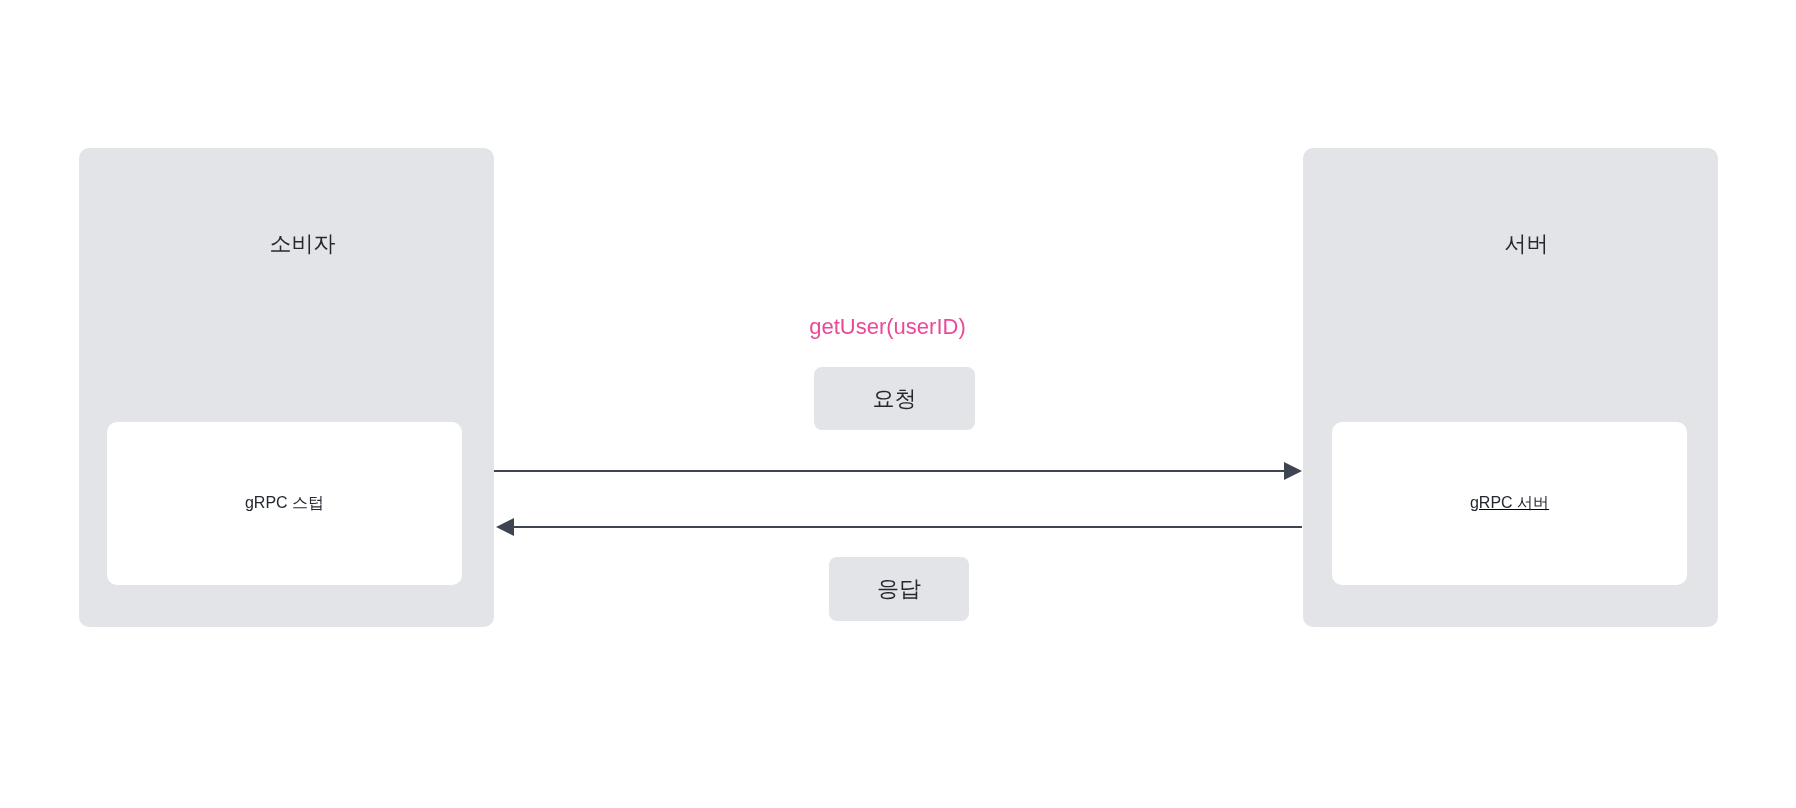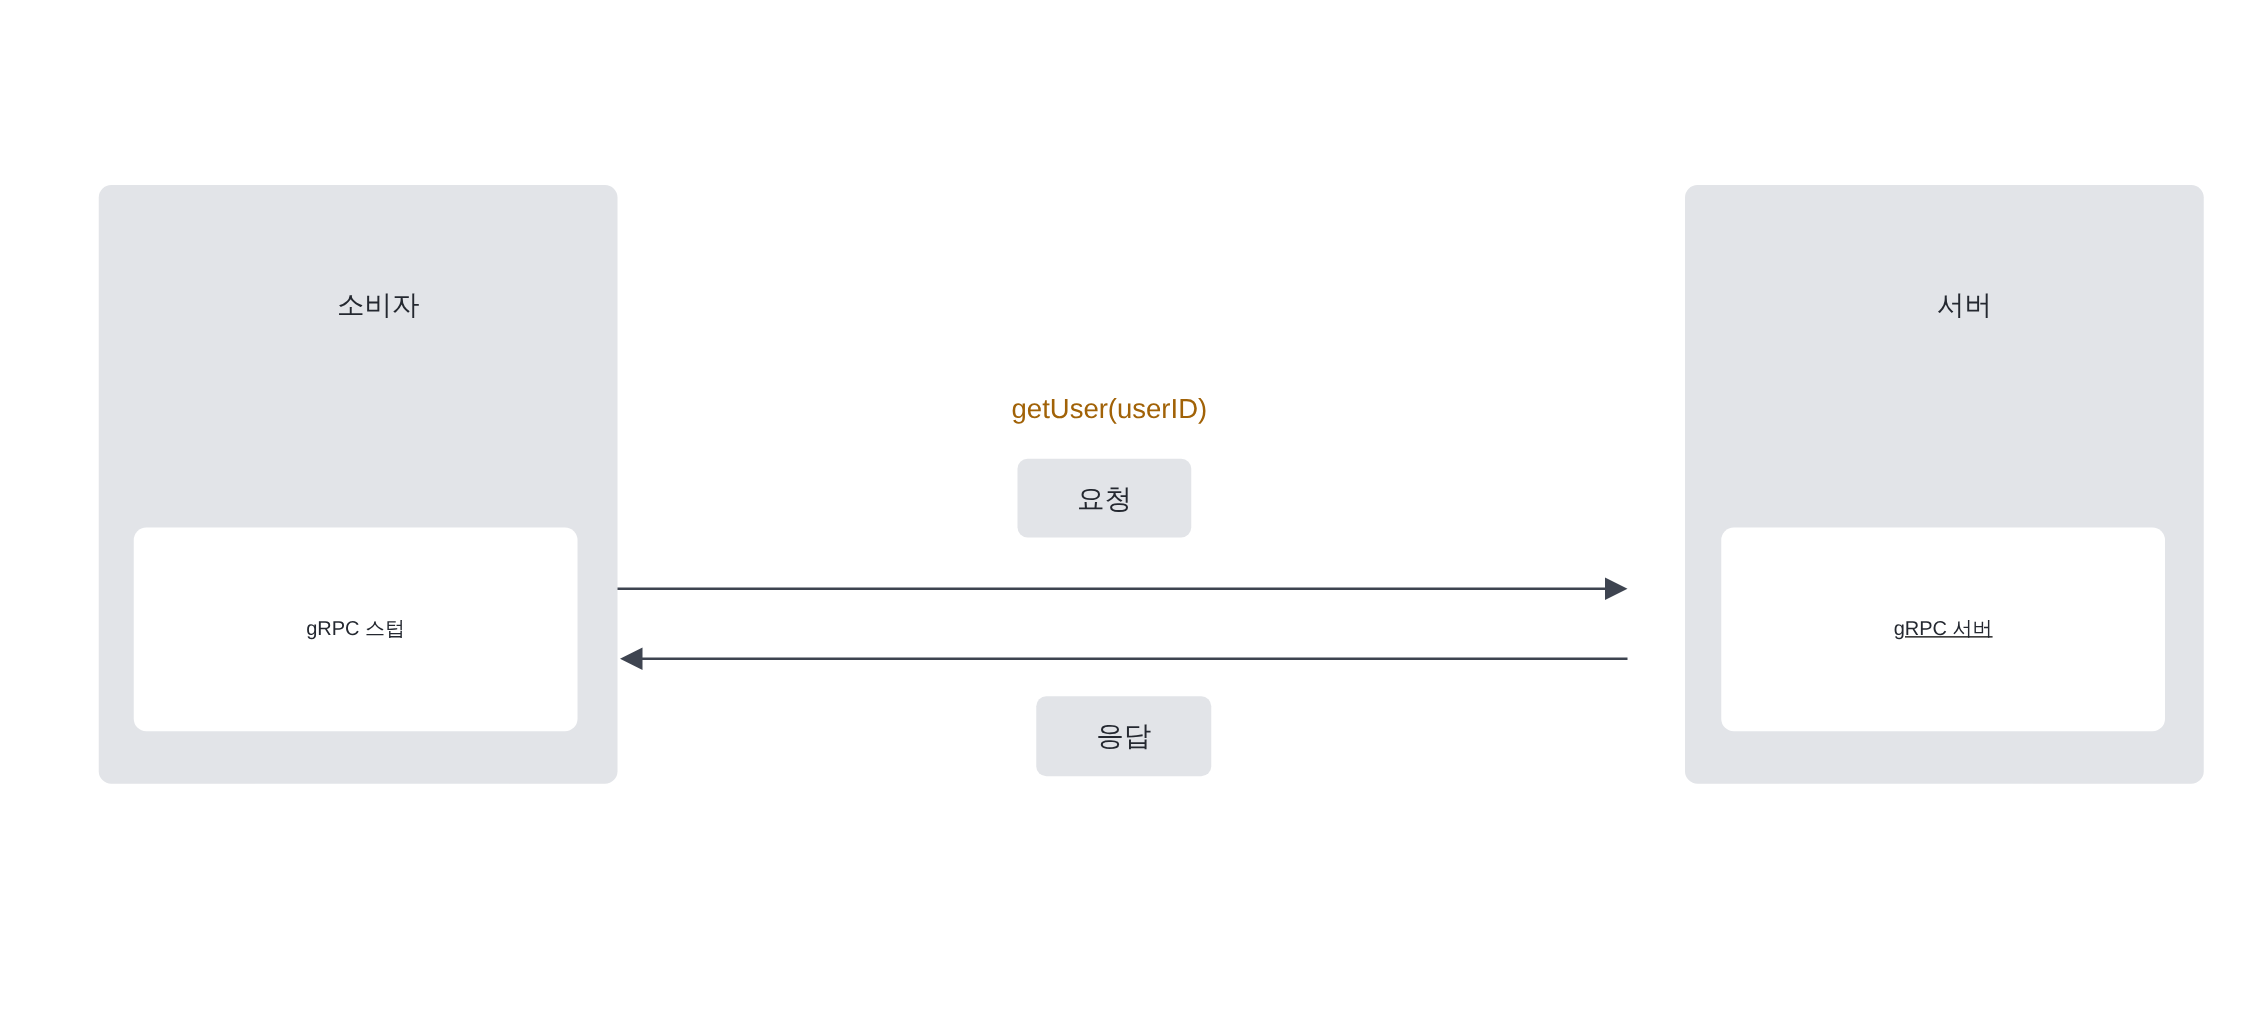--- a/index.html
+++ b/index.html
@@ -20,21 +20,21 @@
   
   .actor {
     position: absolute;
     top: 148px;
     width: 415px;
     height: 479px;
     background: #e2e4e8;
     border-radius: 10px;
   }
   .actor-left  { left: 79px; }
-  .actor-right { left: 1303px; margin-left: 45px; }
+  .actor-right { left: 1303px; }
   .actor-title {
     position: absolute;
     top: 81px;
     left: 0;
     width: 100%;
     text-align: center;
     font-size: 22px;
     line-height: 30px;
     color: #242830;
     padding-left: 32px;
@@ -90,35 +90,35 @@
 
   
   .method-label {
     position: absolute;
     left: 700px;
     top: 312px;
     width: 375px;
     text-align: center;
     font-size: 22px;
     line-height: 30px;
-    color: #a16207;
+    color: #ec4899;
   }
 
   
   .badge {
     position: absolute;
     background: #e2e4e8;
     border-radius: 8px;
     display: flex;
     align-items: center;
     justify-content: center;
     font-size: 22px;
     color: #242830;
   }
-  .badge-request  { left: 814px; top: 367px; width: 139px; height: 63px; }
+  .badge-request  { left: 814px; top: 367px; width: 161px; height: 63px; }
   .badge-response { left: 813px; top: 557px; width: 140px; height: 64px; margin-left: 16px; }
 </style>
 </head>
 <body>
 
 <div class="canvas">
 
   <div class="actor actor-left">
     <div class="actor-title">소비자</div>
     <div class="node node-left">

